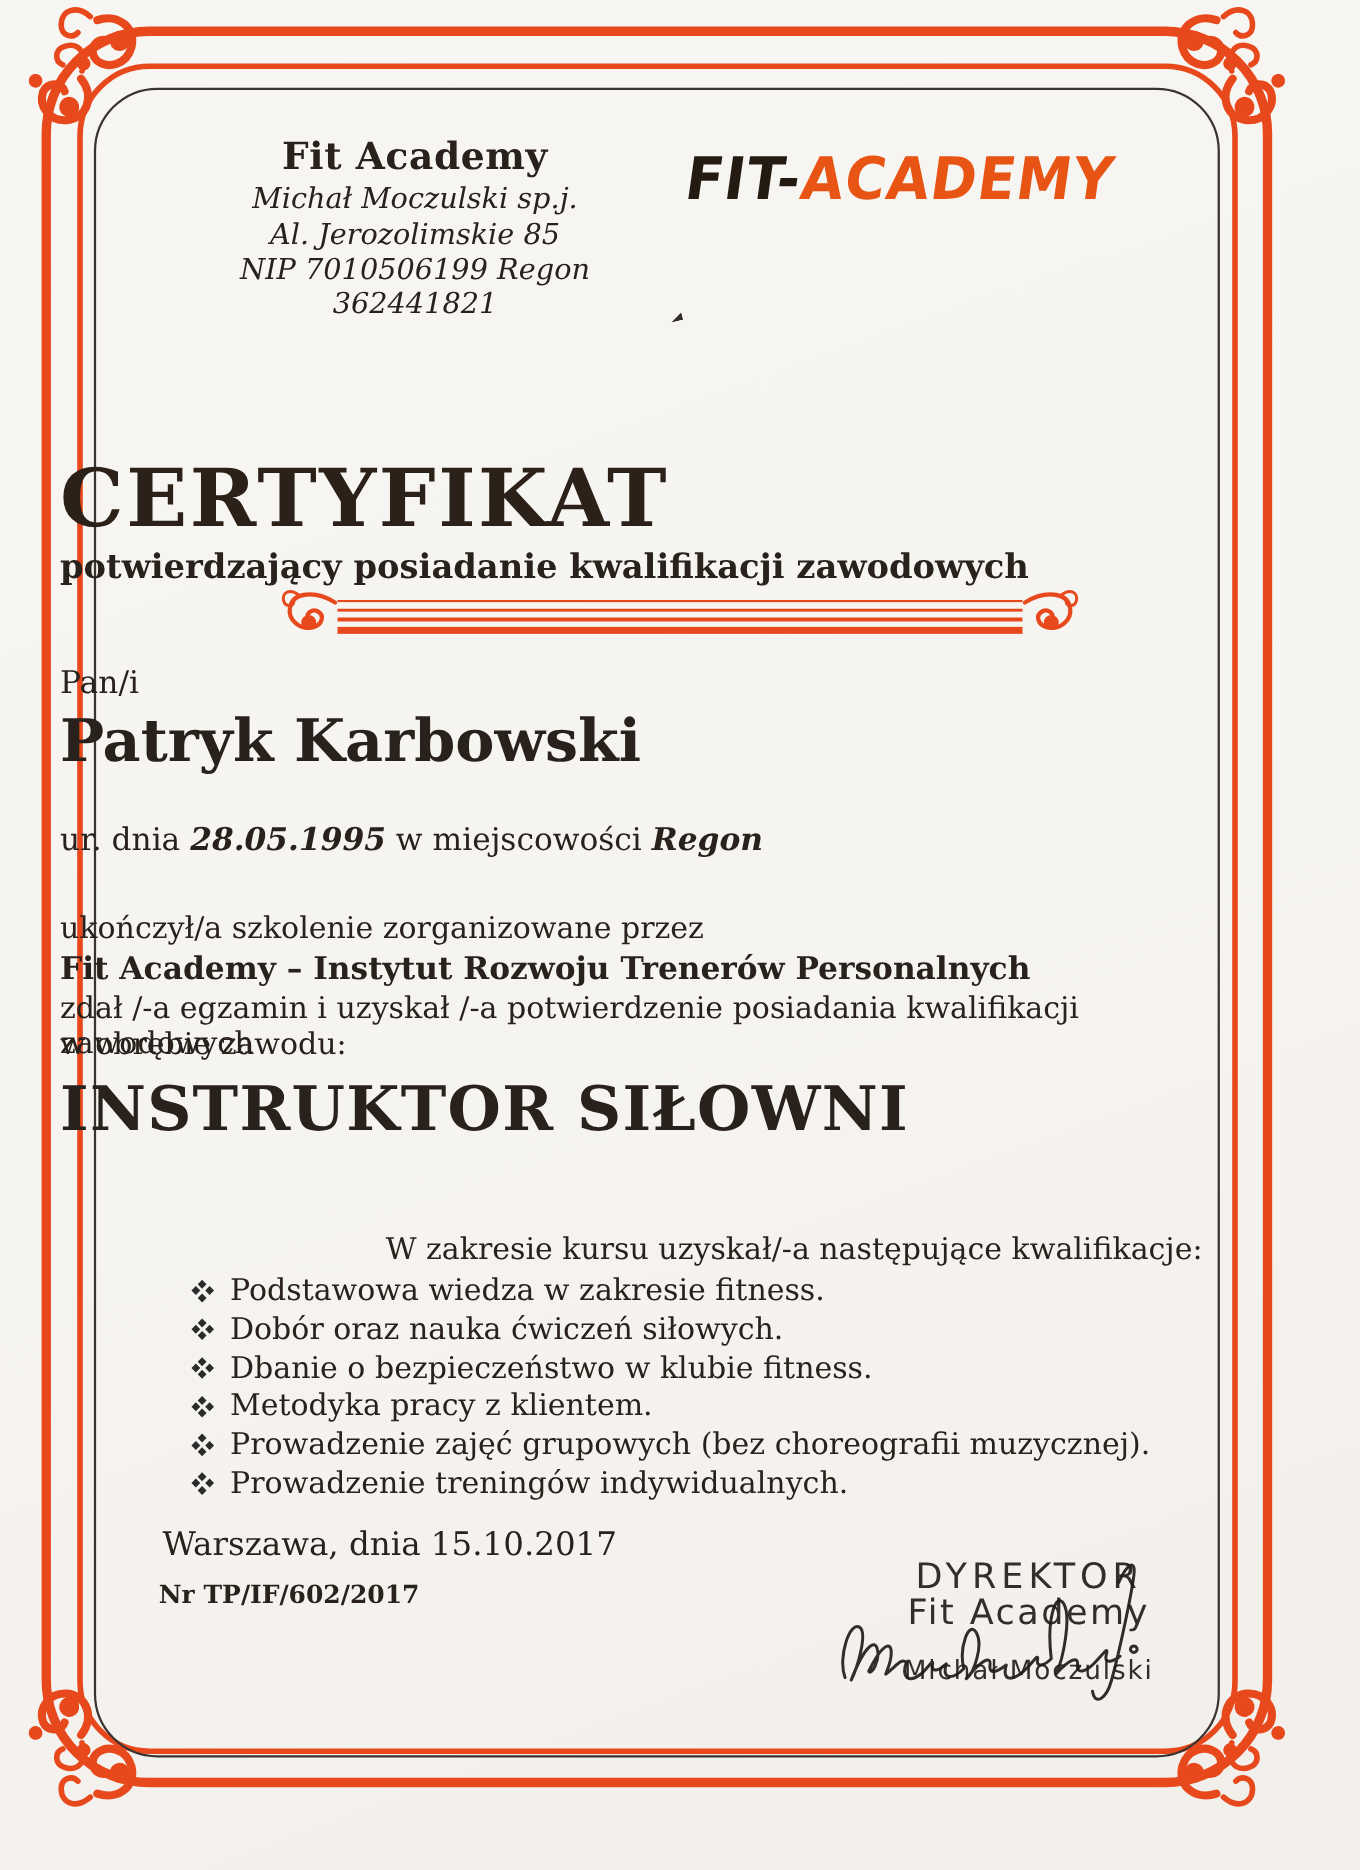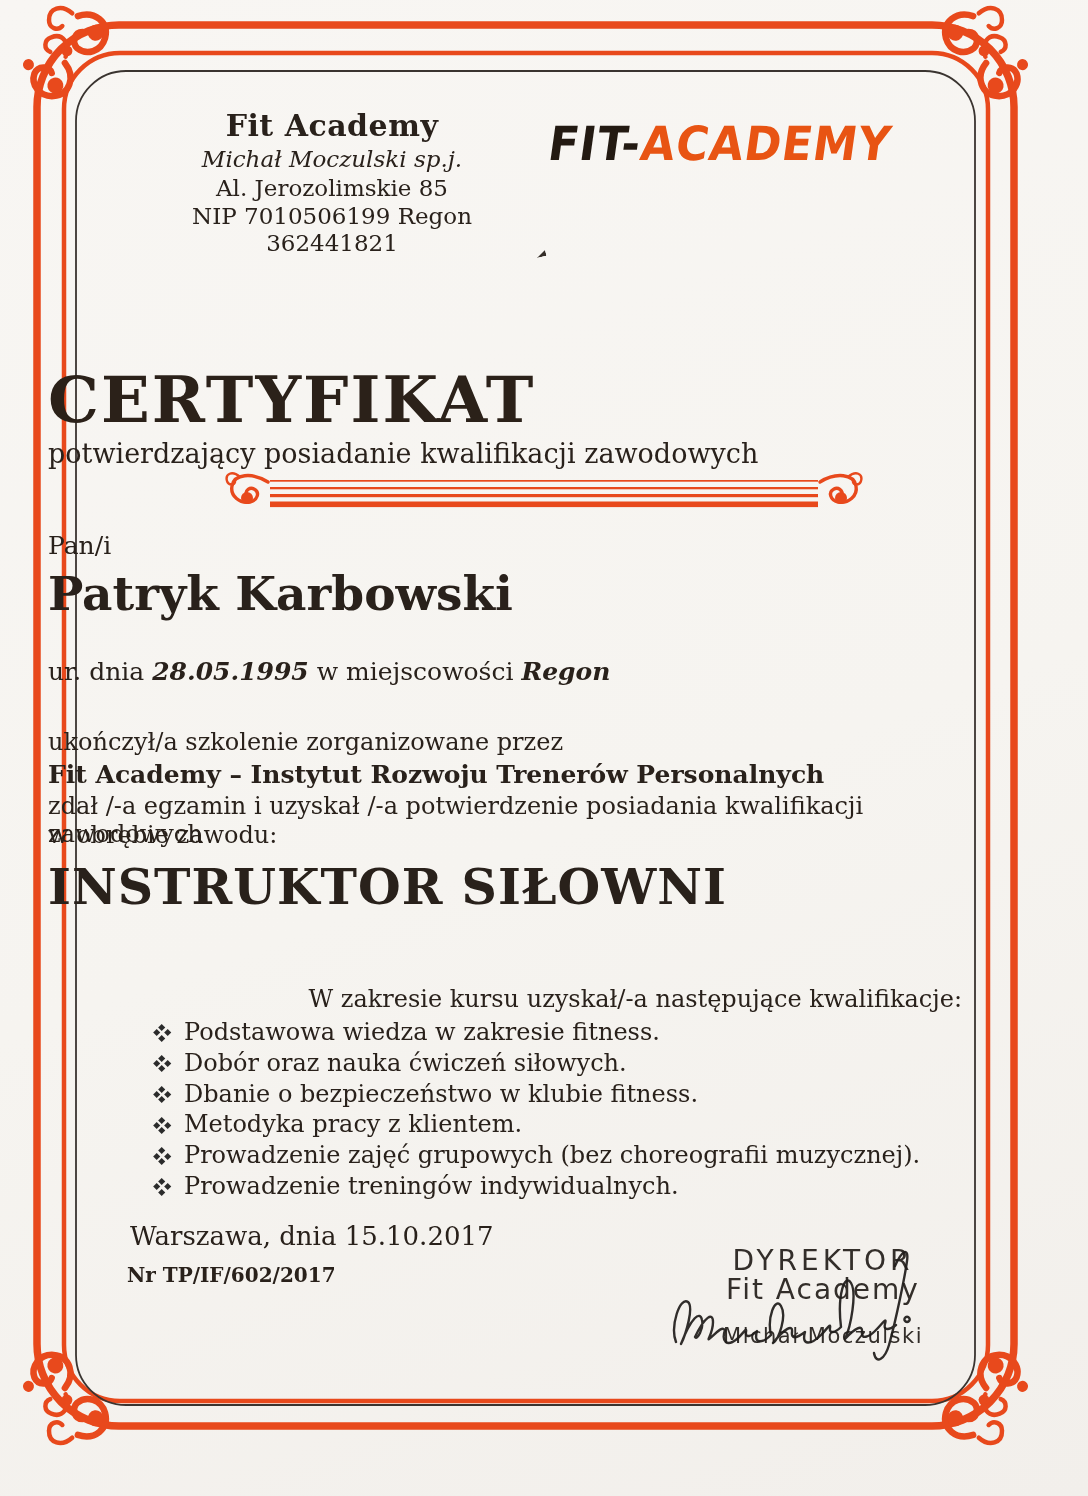--- a/index.html
+++ b/index.html
@@ -10,39 +10,39 @@
     font-family:"DejaVu Serif","Liberation Serif",serif;
     color:#29211b;
   }
   .abs{position:absolute;}
   svg{display:block;}
 
   
   .letterhead{left:142px;top:108px;width:380px;text-align:center;line-height:1.18;}
   .lh-name{font-size:30px;font-weight:bold;letter-spacing:.5px;}
   .lh-owner{font-size:23px;font-style:italic;margin-top:3px;}
-  .lh-line{font-size:23px;margin-top:1px;}
+  .lh-line{font-size:23px;margin-top:1px;font-style:italic;}
 
   
   .logo{left:552px;top:120px;width:330px;height:62px;white-space:nowrap;}
   .logo-inner{
     display:inline-block;transform:skewX(-8deg) scaleX(.94);transform-origin:left top;
     font-family:"DejaVu Sans","Liberation Sans",sans-serif;
     font-weight:bold;font-size:47px;letter-spacing:1px;line-height:1;
   }
   .logo-dark{color:#231a12;}
   .logo-orange{color:#e85413;}
 
   .speck{left:536px;top:251px;width:10px;height:6px;background:#352e28;
          transform:rotate(-14deg);clip-path:polygon(0 100%,100% 0,100% 100%);}
 
   
   .content{left:48px;width:924px;}
   .main-title{top:362px;font-size:64px;font-weight:bold;letter-spacing:2px;color:#2b2119;}
-  .subtitle{top:438px;font-size:27px;font-weight:normal;}
+  .subtitle{top:438px;font-size:27px;font-weight:bold;}
   .divider{left:224px;top:470px;}
   .salutation{top:531px;font-size:25px;}
   .recipient-name{top:566px;font-size:47px;font-weight:bold;}
   .birth-line{top:657px;font-size:25px;}
   .bi{font-weight:bold;font-style:italic;}
   .stmt-1{top:728px;font-size:24px;}
   .stmt-org{top:760px;font-size:25px;font-weight:bold;}
   .stmt-2{top:792px;font-size:24px;}
   .stmt-3{top:821px;font-size:24px;}
   .profession{top:858px;font-size:49px;font-weight:bold;letter-spacing:1px;}

